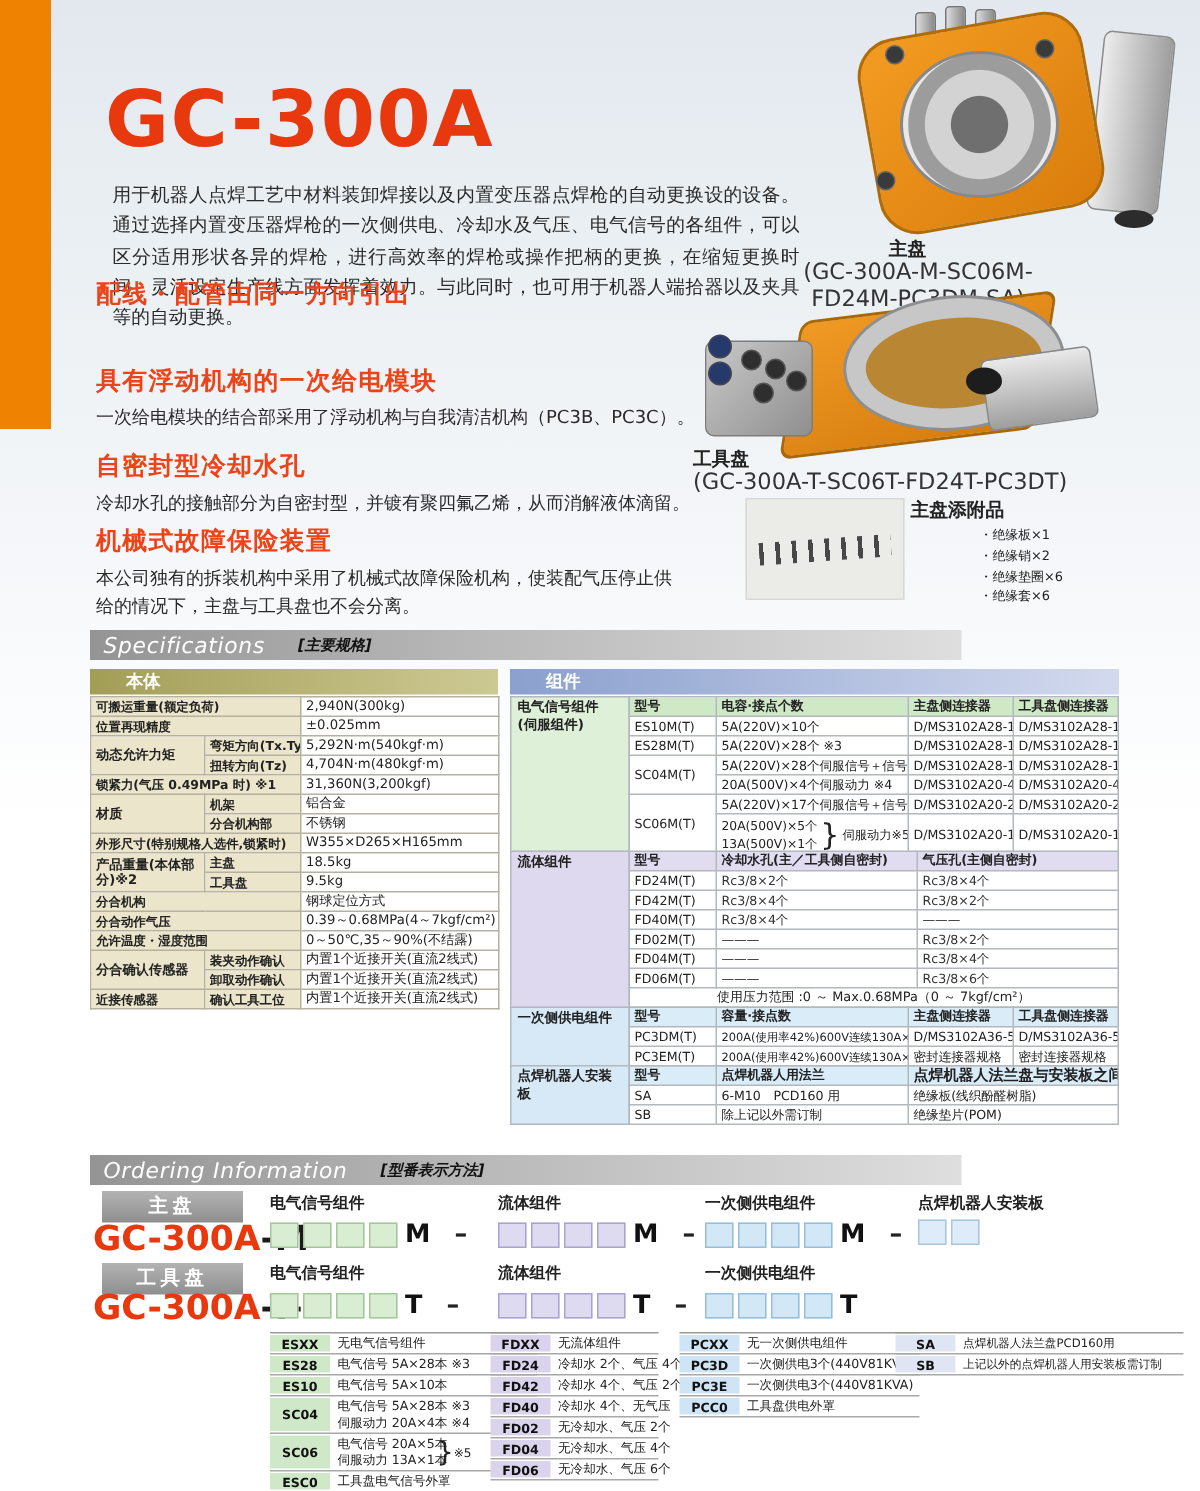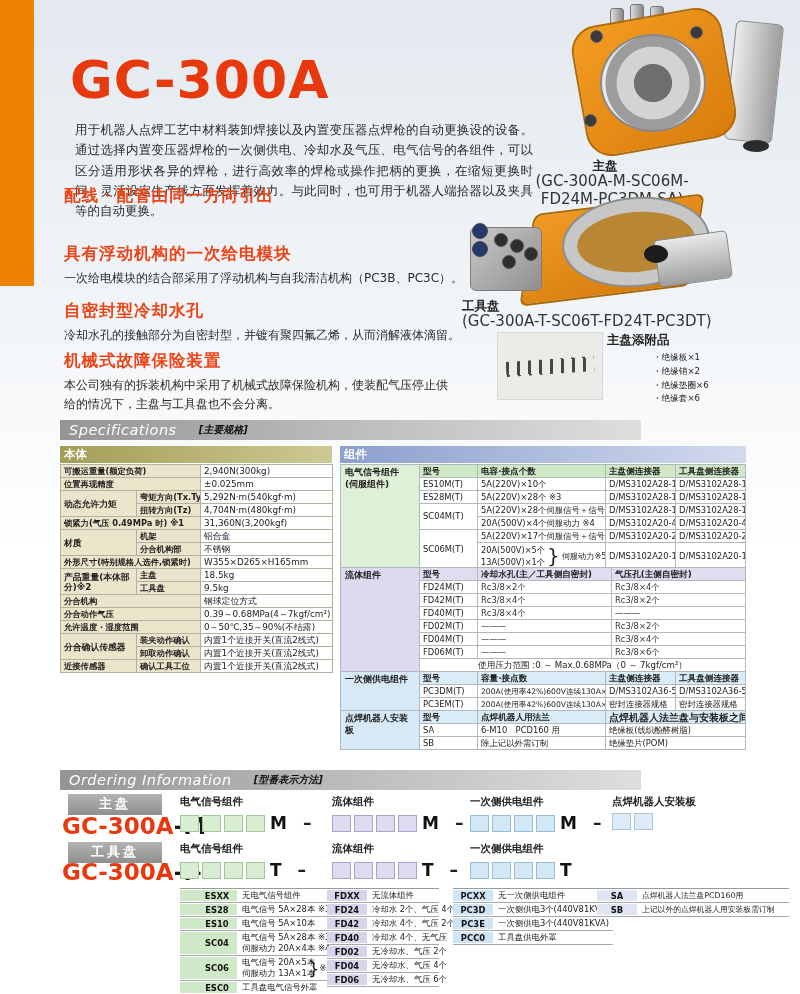--- a/index.html
+++ b/index.html
@@ -43,21 +43,21 @@
   .acc-photo{position:absolute;left:497px;top:332px;width:104px;height:66px;background:#ebebe8;border:1px solid #d8d8d4;}
   .acc-screws{position:absolute;left:8px;top:26px;width:88px;height:15px;transform:rotate(-4deg);
               background:repeating-linear-gradient(90deg,#474747 0 3px,transparent 3px 11px);}
   .acc-title{position:absolute;left:607px;top:332px;font-size:12.5px;font-weight:bold;color:#222;}
   .acc-col{position:absolute;top:351px;font-size:8.6px;line-height:1.6;color:#222;}
   .acc-col div{white-space:nowrap;}
   
   .bar{position:absolute;left:60px;width:581px;height:20px;background:linear-gradient(90deg,#949494,#b9b9b9 45%,#dedede);font-style:italic;}
   .bar .en{color:#fff;font-size:14.5px;margin-left:9px;line-height:20px;display:inline-block;letter-spacing:.5px;}
   .bar .zh{color:#111;font-size:10px;font-weight:bold;margin-left:22px;vertical-align:2px;}
-  .subbar{position:absolute;height:17px;color:#fff;font-size:11.5px;font-weight:bold;line-height:17px;padding-left:4px;box-sizing:border-box;}
+  .subbar{position:absolute;height:17px;color:#fff;font-size:11.5px;font-weight:bold;line-height:17px;padding-left:24px;box-sizing:border-box;}
   .subbar.body-bar{left:60px;top:446px;width:272px;background:linear-gradient(90deg,#a39e56,#cdc993);}
   .subbar.comp-bar{left:340px;top:446px;width:406px;background:linear-gradient(90deg,#8ba0ce,#d3daee);}
   
   .btab{position:absolute;left:60px;top:464px;width:272px;border-collapse:collapse;table-layout:fixed;}
   .btab td{border:1px solid #b5b1a0;font-size:8.8px;color:#222;padding:0 3px;height:12px;line-height:10px;
            overflow:hidden;background:#fff;vertical-align:middle;}
   .btab td.lab{background:#ebe5cb;font-weight:bold;white-space:normal;}
   .btab td.lab1{white-space:nowrap;font-size:8.3px;}
   .btab td.val{font-size:8.8px;white-space:nowrap;}
   
@@ -94,21 +94,21 @@
   .obox.p{background:#dedaf0;border-color:#aaa3cd;}
   .obox.b{background:#d3e8f6;border-color:#96bdd9;}
   .obox.lb{background:#ddecf8;border-color:#a8c6dc;}
   .osfx{font-size:17px;font-weight:900;color:#111;margin-left:2px;}
   .odash{font-size:17px;font-weight:900;color:#222;margin-left:16px;}
   
   .ltab{position:absolute;border-top:1px solid #9a9a9a;}
   .lrow{display:flex;align-items:stretch;border-bottom:1px solid #a8a8a8;}
   .lcode{width:40px;display:flex;align-items:center;justify-content:center;font-size:8.4px;font-weight:bold;color:#111;
          margin:1px 0;flex:none;}
-  .ltab.es .lcode{background:#cfe8c7;padding-left:17px;}
+  .ltab.es .lcode{background:#cfe8c7;}
   .ltab.fd .lcode{background:#d9d4ec;}
   .ltab.pc .lcode{background:#cfe4f4;}
   .ltab.sab .lcode{background:#dfe5f2;}
   .ldesc{font-size:8.4px;color:#222;padding:1px 0 1px 5px;line-height:11px;white-space:nowrap;position:relative;}
   .lnote{position:absolute;right:-16px;top:0;height:100%;display:flex;align-items:center;}
   .lnote .brace{font-size:18px;color:#222;}
   .lnote .txt{font-size:8px;}
 </style>
 </head>
 <body>

